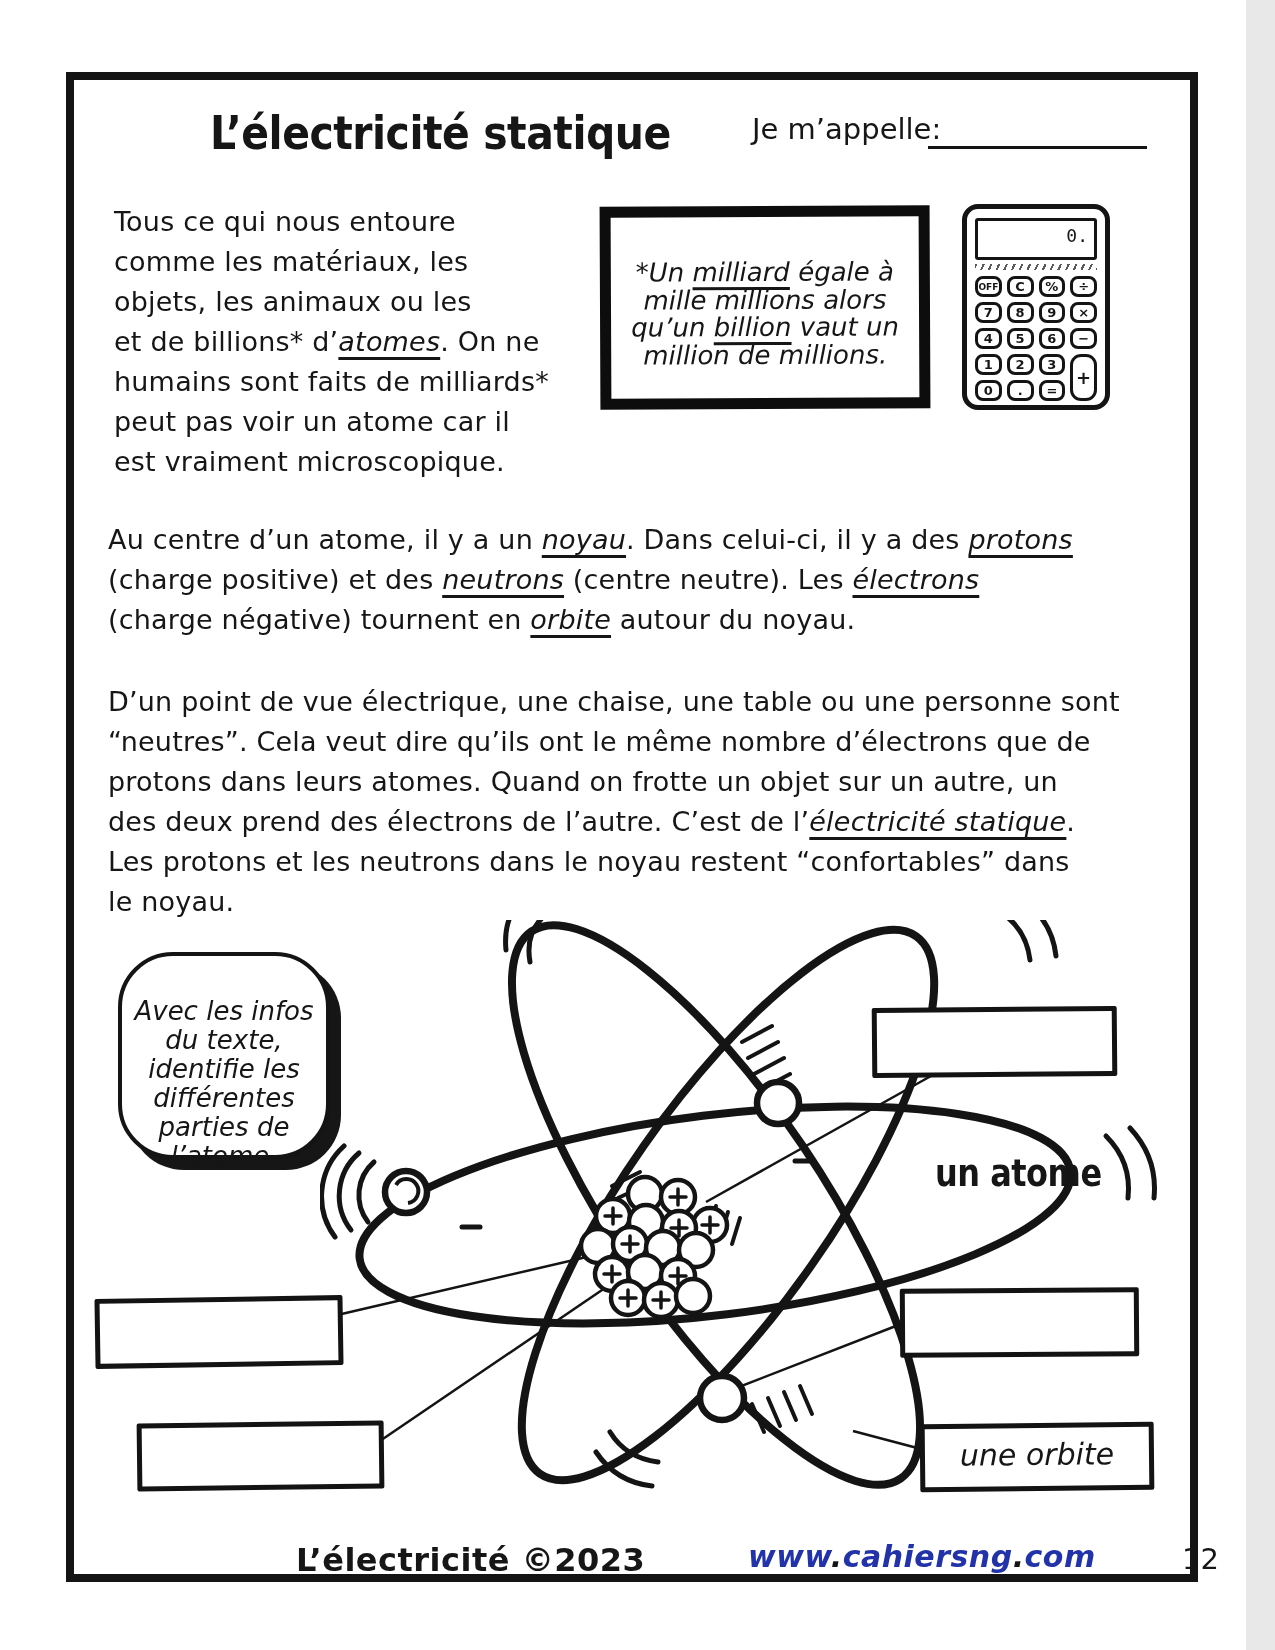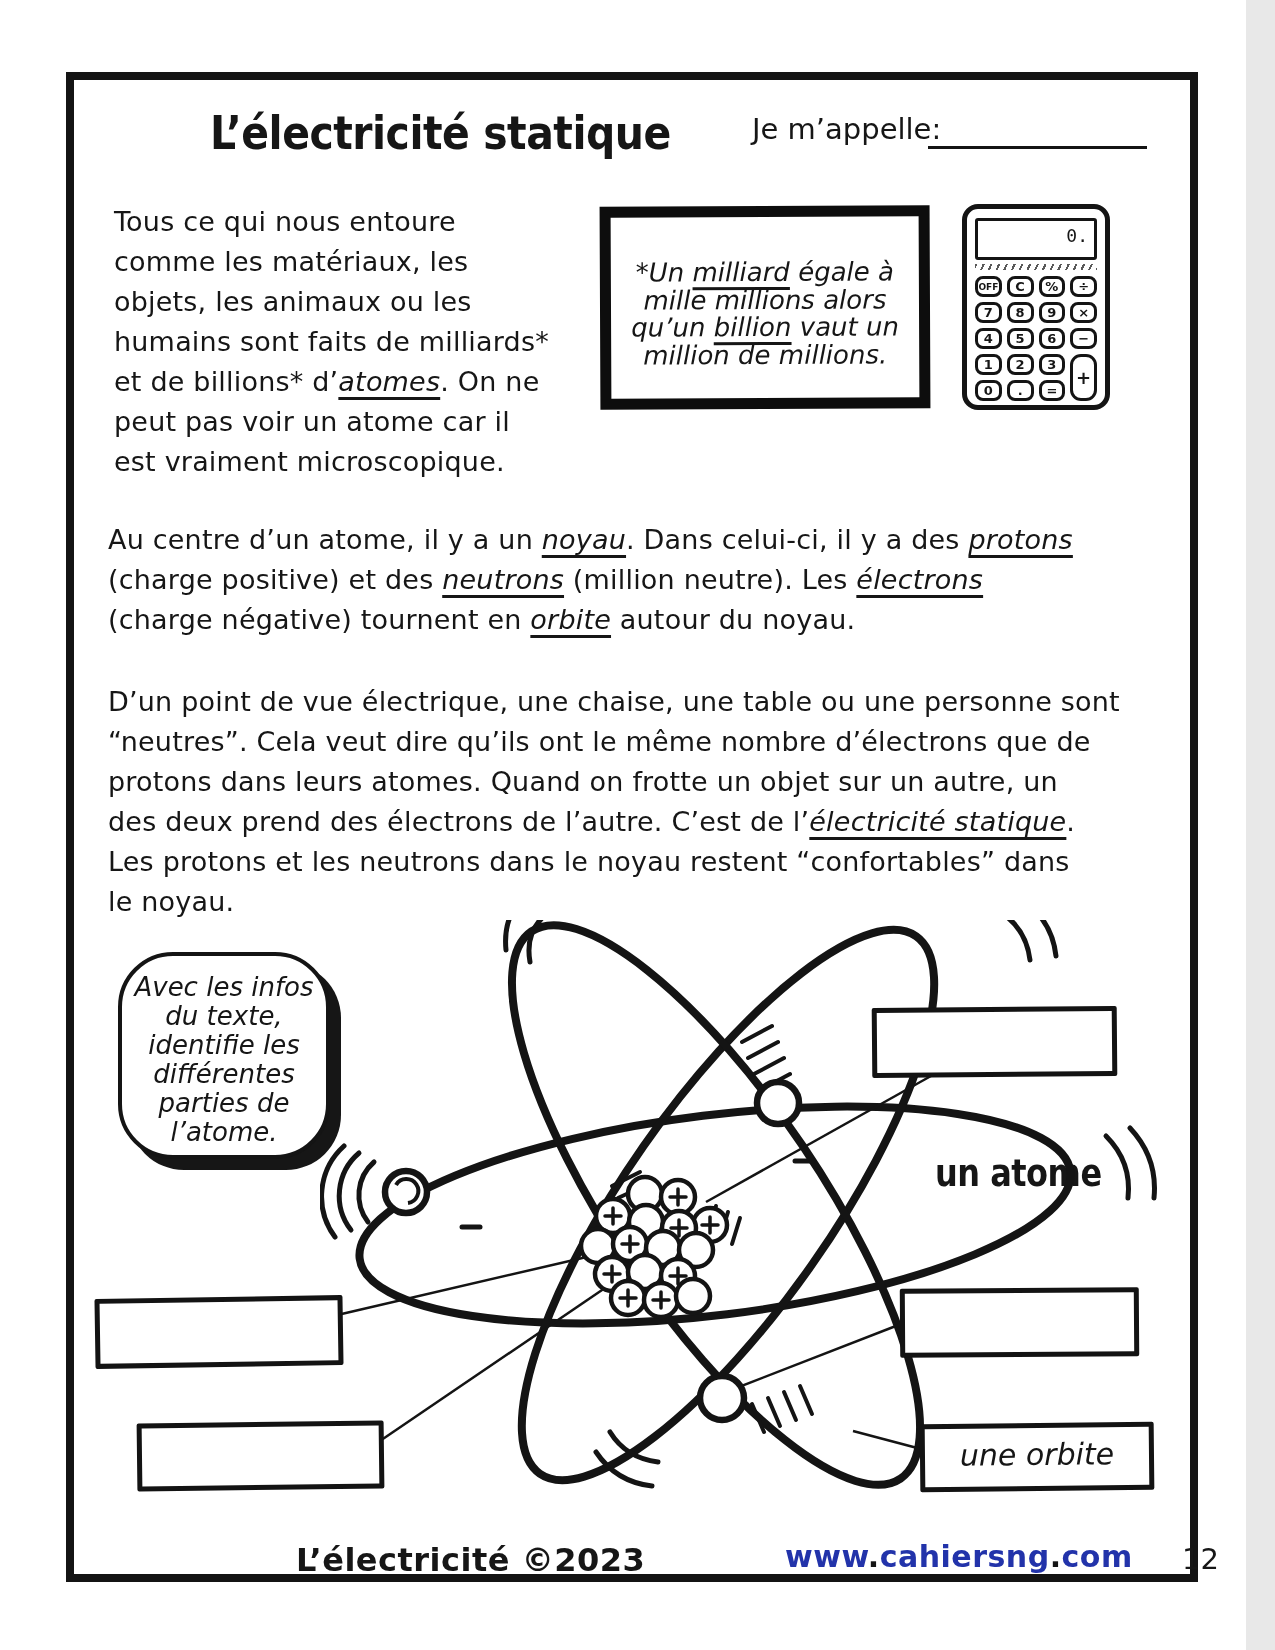--- a/index.html
+++ b/index.html
@@ -45,22 +45,22 @@
 
   <div class="abs marker" style="left:210px;top:106px;width:336px;font-size:41px;text-align:center;">L’électricité statique</div>
 
   <div class="abs name-label" style="left:752px;top:112px;">Je m’appelle:</div>
   <div class="abs name-blank" style="left:928px;top:146px;width:219px;height:0;"></div>
 
   <div class="abs bodytext" style="left:114px;top:202px;">
       <div class="tl"><span>Tous ce qui nous entoure</span></div>
       <div class="tl"><span>comme les matériaux, les</span></div>
       <div class="tl"><span>objets, les animaux ou les</span></div>
+      <div class="tl"><span>et de billions* d’</span><span class="uw">atomes</span><span>. On ne</span></div>
       <div class="tl"><span>humains sont faits de milliards*</span></div>
-      <div class="tl"><span>et de billions* d’</span><span class="uw">atomes</span><span>. On ne</span></div>
       <div class="tl"><span>peut pas voir un atome car il</span></div>
       <div class="tl"><span>est vraiment microscopique.</span></div>
     </div>
 
   <div class="abs note-box" style="left:600px;top:206px;width:330px;height:203px;box-sizing:border-box;">
     <div class="note-text" style="padding-top:42px;">
         <div class="tl"><span>*Un </span><span class="uw">milliard</span><span> égale à</span></div>
         <div class="tl"><span>mille millions alors</span></div>
         <div class="tl"><span>qu’un </span><span class="uw">billion</span><span> vaut un</span></div>
         <div class="tl"><span>million de millions.</span></div>
@@ -88,35 +88,35 @@
         <div class="calc-key">2</div>
         <div class="calc-key">3</div>
         <div class="calc-key">0</div>
         <div class="calc-key">.</div>
         <div class="calc-key">=</div>
       </div>
   </div>
 
   <div class="abs bodytext" style="left:108px;top:520px;">
       <div class="tl"><span>Au centre d’un atome, il y a un </span><span class="uw">noyau</span><span>. Dans celui-ci, il y a des </span><span class="uw">protons</span></div>
-      <div class="tl"><span>(charge positive) et des </span><span class="uw">neutrons</span><span> (million neutre). Les </span><span class="uw">électrons</span></div>
+      <div class="tl"><span>(charge positive) et des </span><span class="uw">neutrons</span><span> (centre neutre). Les </span><span class="uw">électrons</span></div>
       <div class="tl"><span>(charge négative) tournent en </span><span class="uw">orbite</span><span> autour du noyau.</span></div>
     </div>
 
   <div class="abs bodytext" style="left:108px;top:682px;">
       <div class="tl"><span>D’un point de vue électrique, une chaise, une table ou une personne sont</span></div>
       <div class="tl"><span>“neutres”. Cela veut dire qu’ils ont le même nombre d’électrons que de</span></div>
       <div class="tl"><span>protons dans leurs atomes. Quand on frotte un objet sur un autre, un</span></div>
       <div class="tl"><span>des deux prend des électrons de l’autre. C’est de l’</span><span class="uw">électricité statique</span><span>.</span></div>
       <div class="tl"><span>Les protons et les neutrons dans le noyau restent “confortables” dans</span></div>
       <div class="tl"><span>le noyau.</span></div>
     </div>
 
   <div class="abs bubble" style="left:118px;top:952px;width:212px;height:207px;box-sizing:border-box;">
-    <div class="bubble-text" style="padding-top:17px;">
+    <div class="bubble-text" style="padding-top:17px;margin-top:24px;">
         <div class="tl"><span>Avec les infos</span></div>
         <div class="tl"><span>du texte,</span></div>
         <div class="tl"><span>identifie les</span></div>
         <div class="tl"><span>différentes</span></div>
         <div class="tl"><span>parties de</span></div>
         <div class="tl"><span>l’atome.</span></div>
       </div>
   </div>
 
   <svg class="abs" style="left:320px;top:920px;z-index:1;" width="840" height="580" viewBox="320 920 840 580">
@@ -211,15 +211,15 @@
   <div class="abs ansbox" style="left:137px;top:1422px;width:237px;height:58px;transform:rotate(-0.7deg);"></div>
   <div class="abs ansbox" style="left:900px;top:1288px;width:229px;height:59px;transform:rotate(-0.4deg);"></div>
 
   <div class="abs marker" style="left:935px;top:1152px;font-size:32px;">un atome</div>
 
   <div class="abs ansbox" style="left:920px;top:1423px;width:224px;height:58px;transform:rotate(-0.6deg);">
     <div class="orbit-label" style="padding-top:9px;">une orbite</div>
   </div>
 
   <div class="abs footer-credit" style="left:296px;top:1541px;">L’électricité  ©2023</div>
-  <div class="abs footer-url" style="left:785px;top:1539px;"><span>www</span><span class="dot">.</span><span>cahiersng</span><span class="dot">.</span><span>com</span></div>
+  <div class="abs footer-url" style="left:748px;top:1539px;font-style:italic;"><span>www</span><span class="dot">.</span><span>cahiersng</span><span class="dot">.</span><span>com</span></div>
   <div class="abs pagenum" style="left:1154px;top:1542px;margin-left:28px;">12</div>
 </div>
 
 </body></html>

